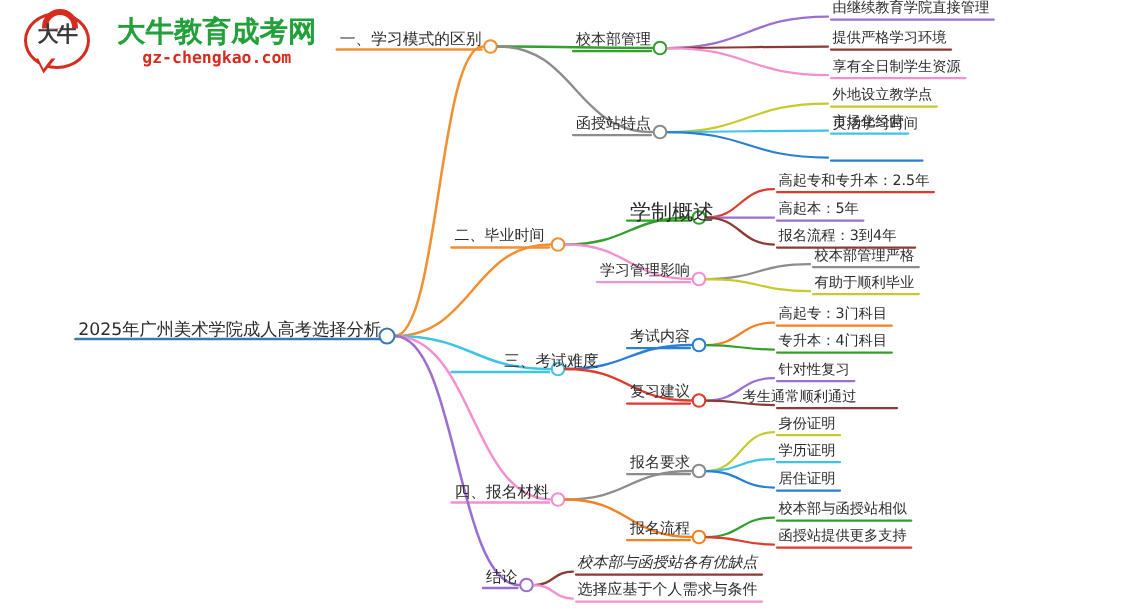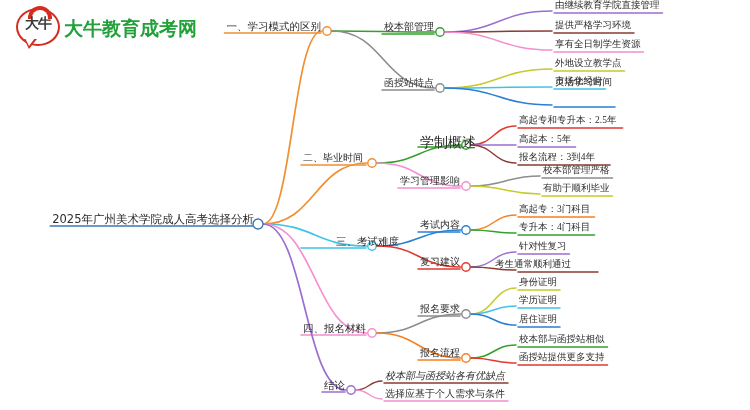--- a/index.html
+++ b/index.html
@@ -9,21 +9,21 @@
     font-family:"Liberation Sans","DejaVu Sans",sans-serif;
     overflow:hidden;
     position:relative;
   }
   #root-canvas{position:absolute;left:0;top:0;width:750px;height:410px;}
   svg#mindmap{position:absolute;left:0;top:0;width:750px;height:410px;}
 
   
   .logo-wrap{
     position:absolute;left:16px;top:6px;
-    display:flex;align-items:center;gap:2px;
+    display:flex;align-items:center;gap:16px;
   }
   .logo-mark{
     position:relative;width:46px;height:44px;flex:0 0 auto;
   }
   .logo-bubble{
     position:absolute;left:0;top:2px;width:44px;height:38px;
     background:#ffffff;border:2px solid #d62c20;border-radius:50%;
     box-sizing:border-box;
   }
   .logo-tail{
@@ -70,37 +70,38 @@
   .node-label{
     position:absolute;
     font-family:"DejaVu Sans","Liberation Sans",sans-serif;
     color:#2b2b2b;
     white-space:nowrap;
     line-height:1;
   }
   .lvl-root{font-size:11.5px;}
   .lvl-1{font-size:10.5px;}
   .lvl-2{font-size:10px;}
-  .lvl-3{font-size:9.5px;font-family:Liberation Serif, serif;}
+  .lvl-3{font-size:9.5px;}
 </style>
 </head>
 <body>
 
 <div id="root-canvas">
 
   <div class="logo-wrap">
     <div class="logo-mark">
       <div class="logo-bubble"></div>
       <div class="logo-tail"></div>
       <div class="logo-tail-in"></div>
       <div class="logo-red-cap"></div>
       <div class="logo-cn">大牛</div>
     </div>
     <div class="logo-text">
       <div class="logo-title">大牛教育成考网</div>
+      <div class="logo-sub">gz-chengkao.com</div>
     </div>
   </div>
 
   <svg id="mindmap" viewBox="0 0 750 410" xmlns="http://www.w3.org/2000/svg">
       <path d="M 50.21875 226 L 254 226" fill="none" stroke="#3c78b4" stroke-width="1.6" stroke-linecap="round"></path>
       <path d="M 263 224 C 292.5 224, 292.5 31, 322 31" fill="none" stroke="#f09030" stroke-width="1.7" stroke-linecap="round"></path>
       <path d="M 224.5 33 L 321 33" fill="none" stroke="#f09030" stroke-width="1.6" stroke-linecap="round"></path>
       <circle cx="327" cy="31" r="4.2" fill="#ffffff" stroke="#f09030" stroke-width="1.4"></circle>
       <path d="M 332 31 C 383.5 31, 383.5 32, 435 32" fill="none" stroke="#33a02c" stroke-width="1.6" stroke-linecap="round"></path>
       <path d="M 382 34 L 434 34" fill="none" stroke="#33a02c" stroke-width="1.5" stroke-linecap="round"></path>

